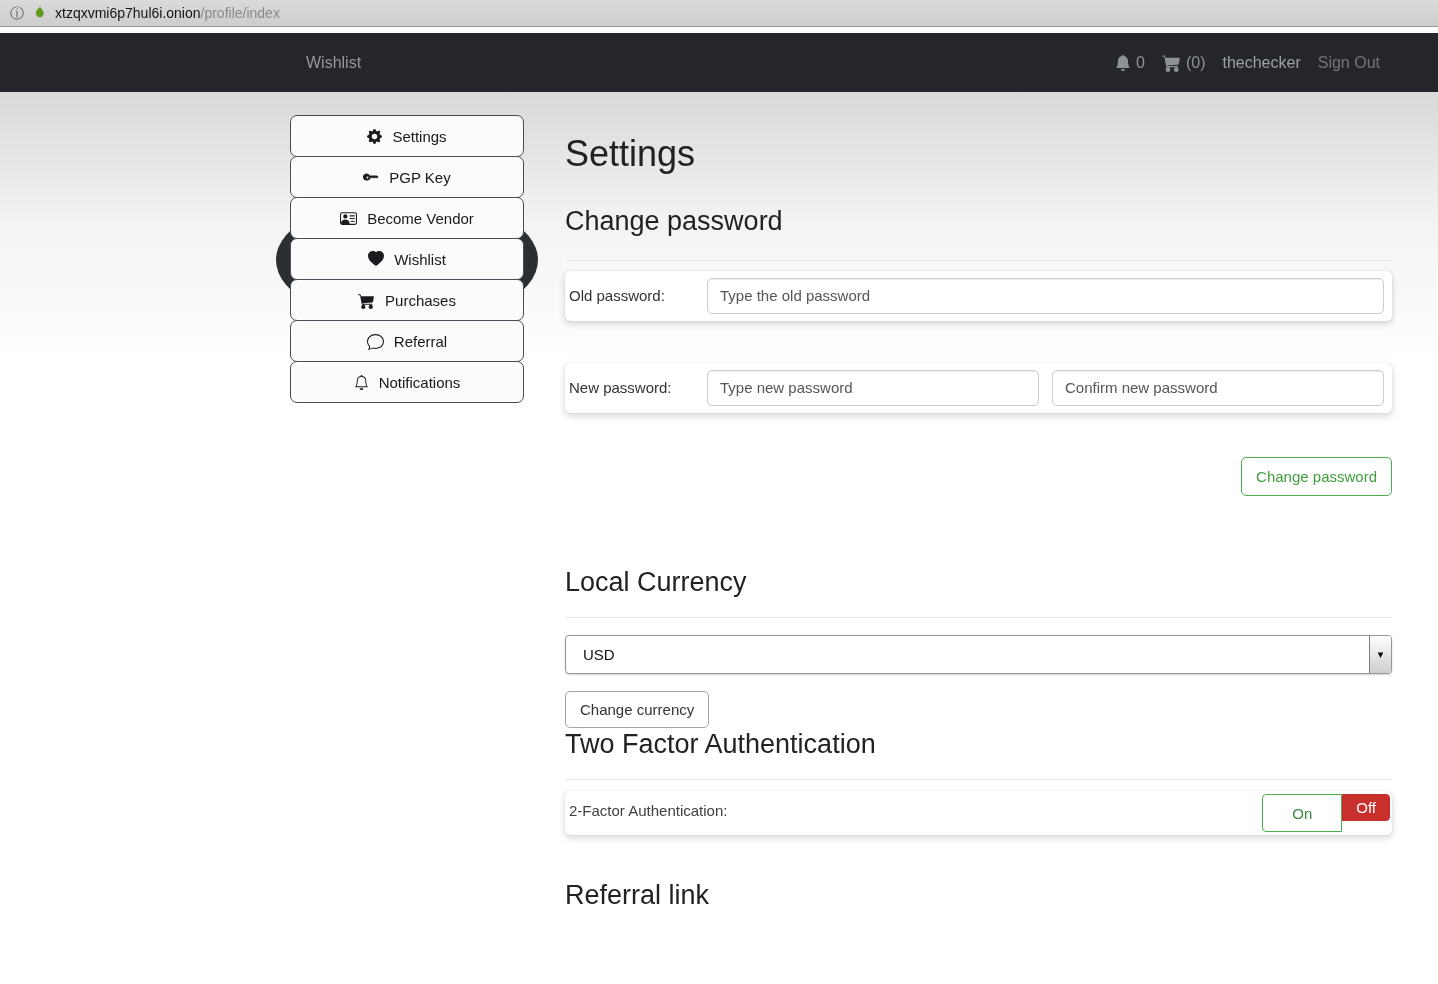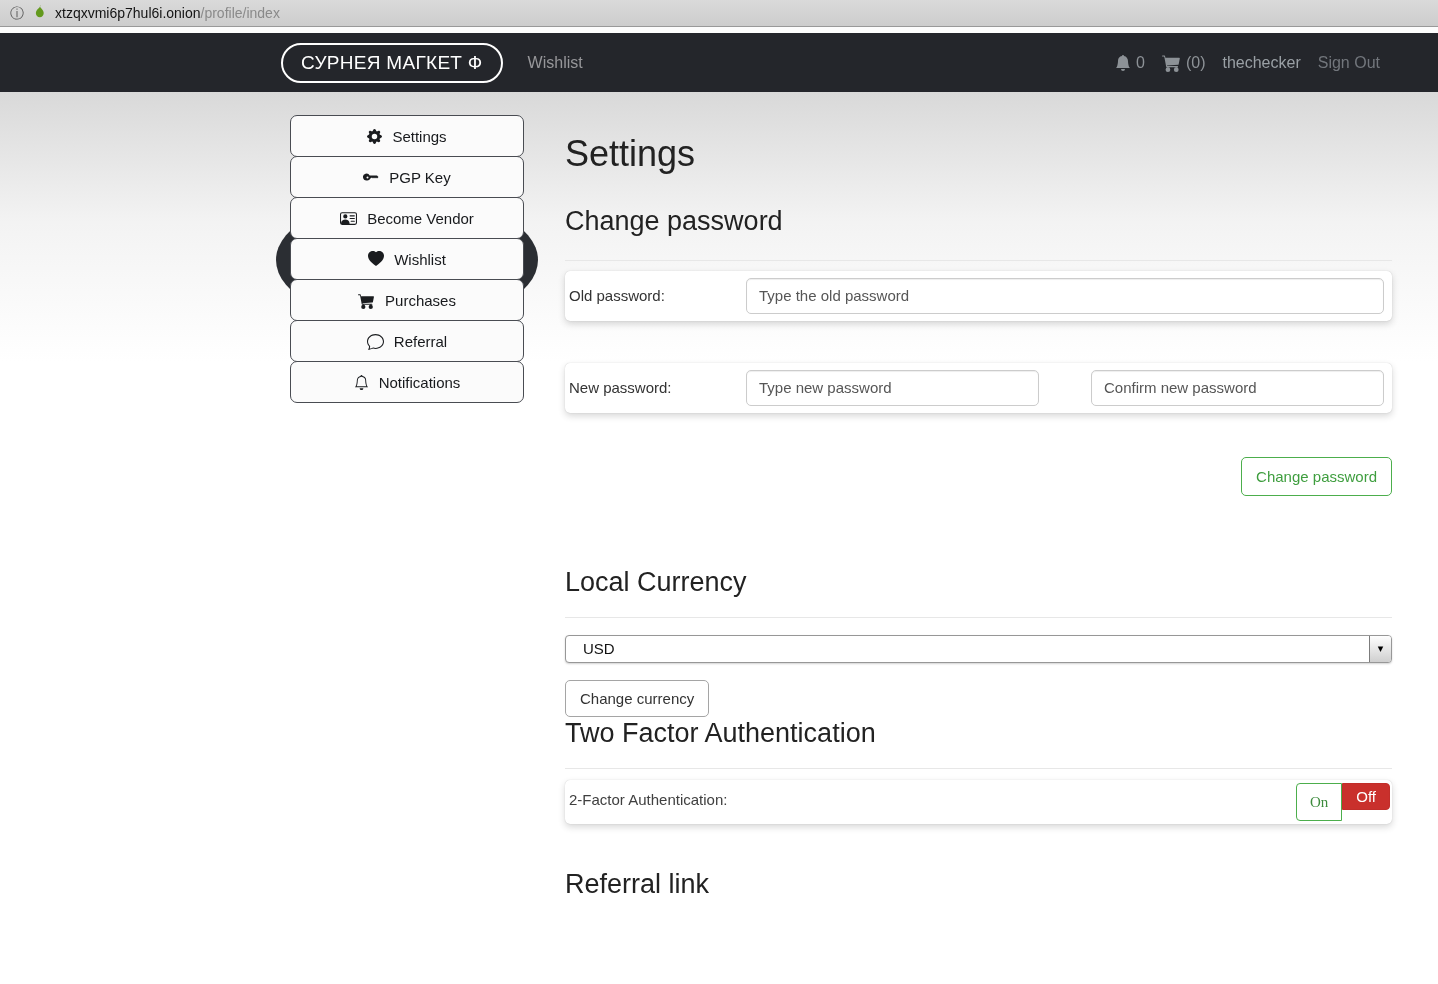--- a/index.html
+++ b/index.html
@@ -56,50 +56,50 @@
   hr.sep { border:0; border-top:1px solid #e7e7e7; }
   .sep-cp { margin-top:22px; } .sep-lc { margin-top:19px; } .sep-tfa { margin-top:19px; }
 
   .form-row { display:flex; align-items:center; background:#fff; border-radius:5px;
     box-shadow:0 0 1px rgba(0,0,0,.22), 0 3px 7px rgba(0,0,0,.16);
     padding:7px 8px 7px 3px; }
   .row-old { margin-top:10px; } .row-new { margin-top:42px; }
   .form-label { flex:0 0 139px; font-size:15px; color:#333; padding-left:1px; }
   .text-input { flex:1; height:36px; border:1px solid #ccc; border-radius:5px;
     padding:0 12px; font-family:"Liberation Sans", sans-serif; font-size:15px;
-    color:#333; box-shadow:inset 0 1px 1px rgba(0,0,0,.07); outline:none; min-width:0;margin-left:39px; }
+    color:#333; box-shadow:inset 0 1px 1px rgba(0,0,0,.07); outline:none; min-width:0; }
   .text-input::placeholder { color:#565656; opacity:1; }
   .input-pair { flex:1; display:flex; gap:13px; }
 
   .btn-row { margin-top:44px; text-align:right; }
   .btn-green { font-family:"Liberation Sans", sans-serif; font-size:15px;
     color:#3f9e3f; background:#fff; border:1px solid #4cae4c; border-radius:5px;
     padding:10px 14px; cursor:pointer; }
   .btn-default { font-family:"Liberation Sans", sans-serif; font-size:15px;
     color:#333; background:#fff; border:1px solid #a5a5a5; border-radius:5px;
     padding:9px 14px; margin-top:17px; cursor:pointer; }
 
-  .select-box { position:relative; margin-top:17px; height:28px; border:1px solid #979797;
+  .select-box { position:relative; margin-top:17px; height:39px; border:1px solid #979797;
     border-radius:4px; background:#fff; display:flex; align-items:center;
     padding-left:17px; font-size:15px; color:#111; cursor:pointer;
     box-shadow:0 1px 2px rgba(0,0,0,.18); }
   .select-cap { position:absolute; top:0; right:0; bottom:0; width:22px;
     background:linear-gradient(#fefefe,#cfcfcf); border-left:1px solid #7c7c7c;
     border-radius:0 3px 3px 0; display:flex; align-items:center; justify-content:center;
     font-size:11px; color:#000; }
 
   .note-text { margin-top:20px; font-size:16px; color:#555; }
 
   .tfa-row { margin-top:11px; display:flex; align-items:center; background:#fff;
     border-radius:5px; box-shadow:0 0 1px rgba(0,0,0,.22), 0 3px 7px rgba(0,0,0,.16);
     padding:3px 2px 3px 3px; min-height:44px; }
   .tfa-label { font-size:15px; color:#404040; align-self:flex-start; margin-top:8px; padding-left:1px; }
   .tfa-buttons { margin-left:auto; display:flex; }
-  .btn-on { font-family:Liberation Serif, serif; font-size:15px; height:38px;
-    padding:0 13px; background:#fff; border:1px solid #4cae4c; color:#3d8b3d;
+  .btn-on { font-family:Liberation Sans, sans-serif; font-size:15px; height:38px;
+    padding:0 29px; background:#fff; border:1px solid #4cae4c; color:#3d8b3d;
     border-radius:4px 0 0 4px; cursor:pointer; }
   .btn-off { font-family:"Liberation Sans", sans-serif; font-size:15px; height:27px;
     padding:4px 13px; background:#c9302c; border:1px solid #c12e2a; color:#fff;
     border-radius:0 4px 4px 0; cursor:pointer; }
 </style>
 </head>
 <body>
 
 <div class="page">
 
@@ -111,21 +111,20 @@
       </svg>
     </span>
     <span>
       <span class="url-host">xtzqxvmi6p7hul6i.onion</span><span class="url-path">/profile/index</span>
     </span>
   </div>
 
   <div class="gap-strip"></div>
 
   <div class="navbar">
-    <div class="brand">СУРНЕЯ МАГКЕТ Ф</div>
     <span class="nav-support">Wishlist</span>
     <div class="nav-right">
       <span class="nav-group">
         <span class="nav-icon">
           <svg width="16" height="16" viewBox="0 0 16 16" fill="#8d9297">
               <path d="M8 16a2 2 0 0 0 2-2H6a2 2 0 0 0 2 2zm.995-14.901a1 1 0 1 0-1.99 0A5.002 5.002 0 0 0 3 6c0 1.098-.5 6-2 7h14c-1.5-1-2-5.902-2-7 0-2.42-1.72-4.44-4.005-4.901z"></path>
             </svg>
         </span>
         <span>0</span>
       </span>

